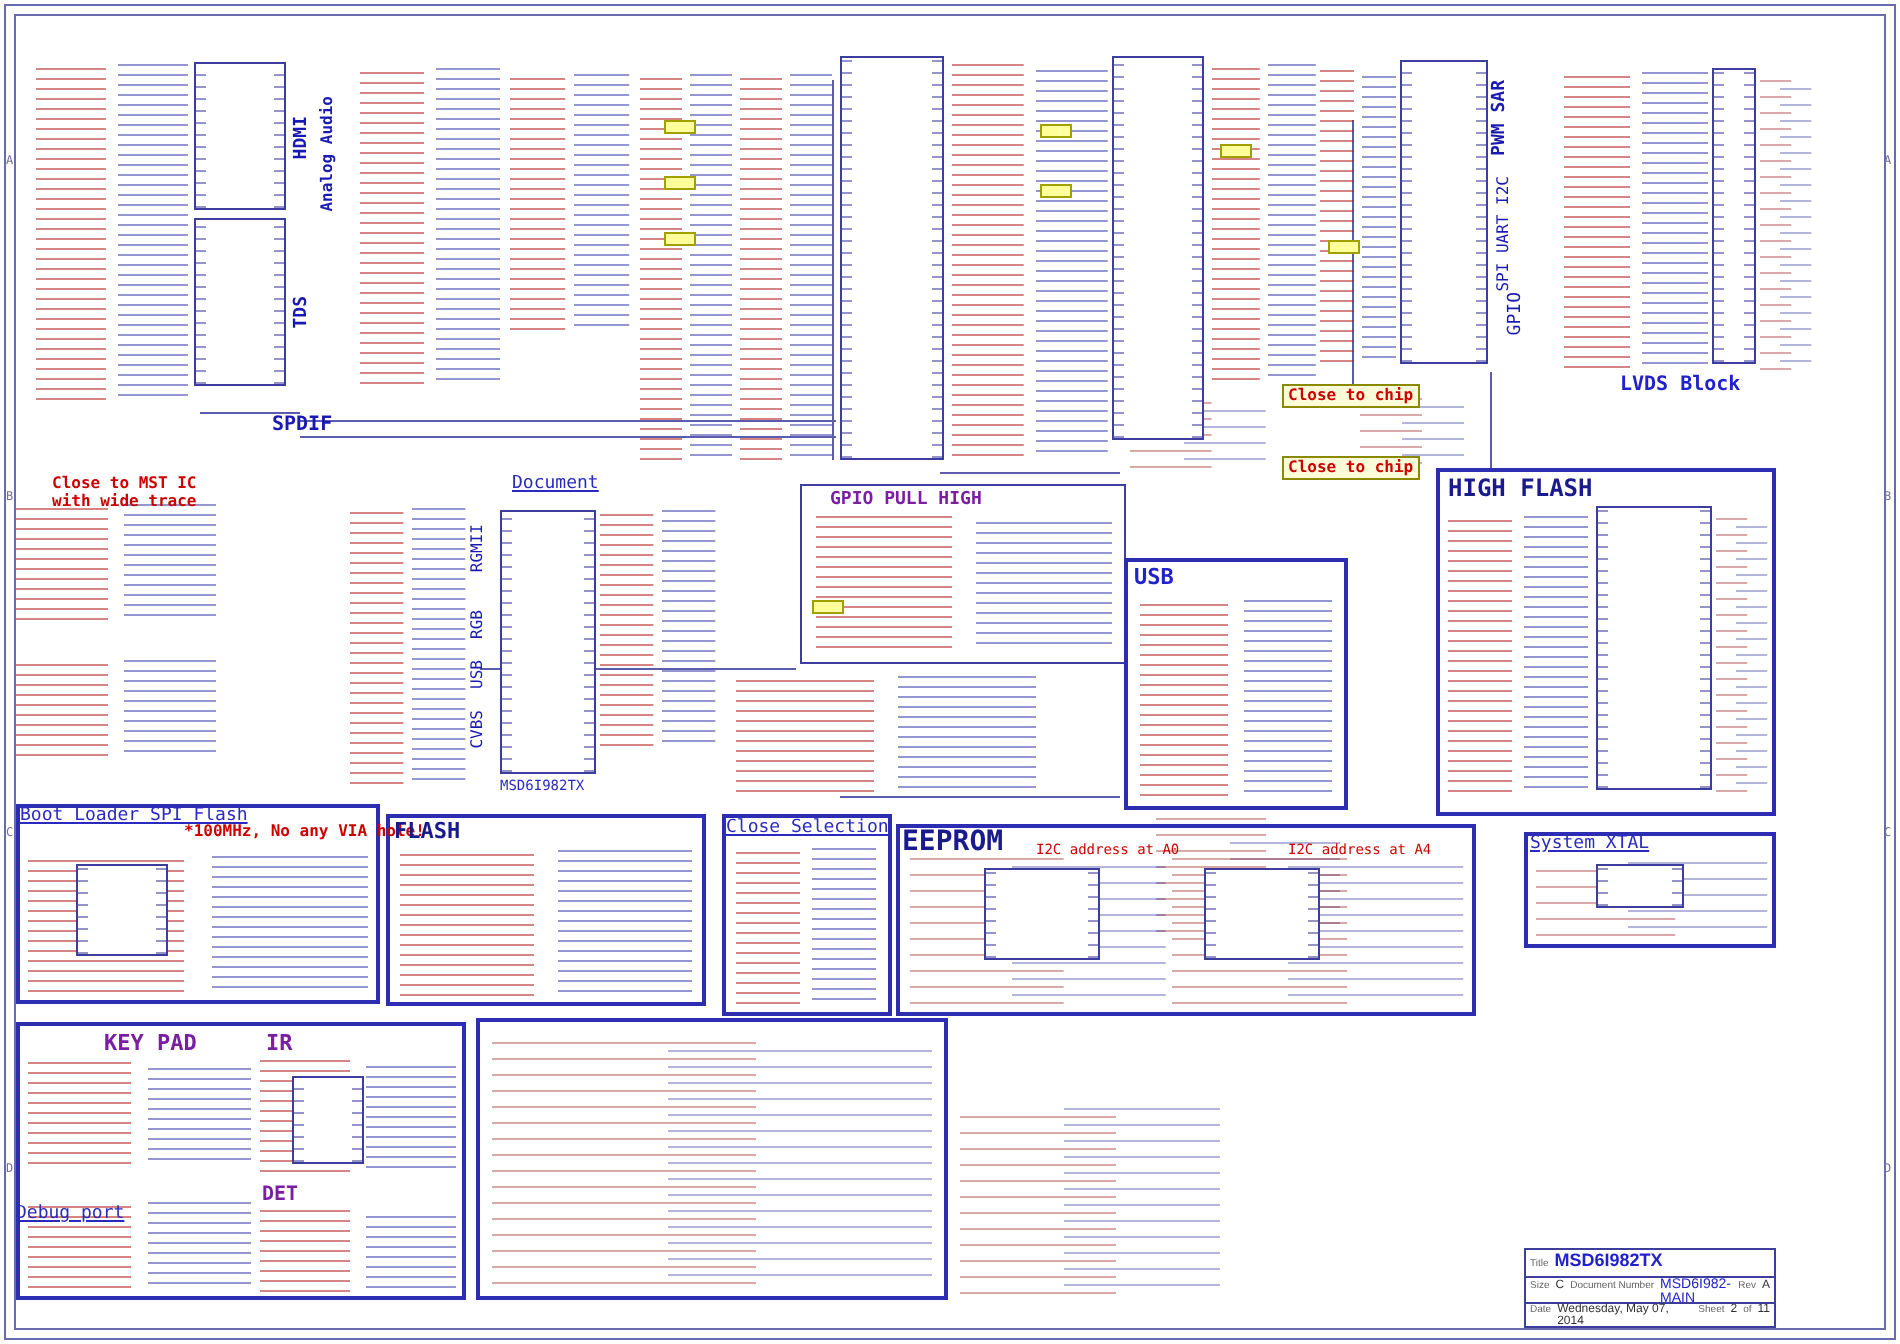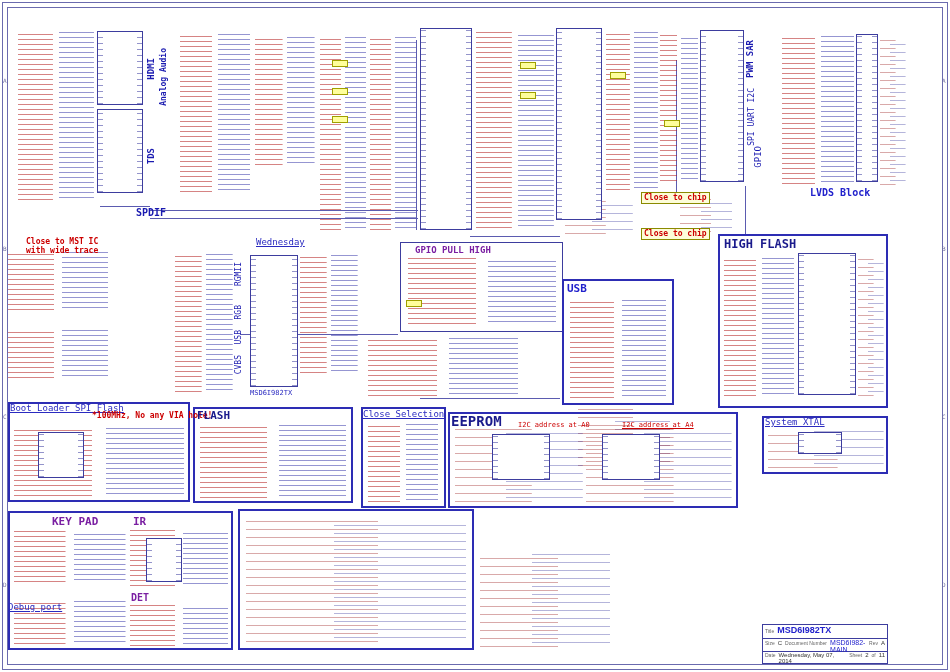--- a/index.html
+++ b/index.html
@@ -138,21 +138,21 @@
       <div class="mod hl" style="left: 332px; top: 116px; width: 16px; height: 7px;"></div>
       <div class="mod hl" style="left: 520px; top: 62px; width: 16px; height: 7px;"></div>
       <div class="mod hl" style="left: 520px; top: 92px; width: 16px; height: 7px;"></div>
       <div class="mod hl" style="left: 610px; top: 72px; width: 16px; height: 7px;"></div>
       <div class="mod hl" style="left: 406px; top: 300px; width: 16px; height: 7px;"></div>
       <div class="mod hl" style="left: 664px; top: 120px; width: 16px; height: 7px;"></div>
       <div class="lbl vlabel bold" style="left: 147px; top: 58px; color: rgb(26, 26, 176); font-size: 9px;">HDMI</div>
       <div class="lbl vlabel bold" style="left: 160px; top: 48px; color: rgb(26, 26, 176); font-size: 8px;">Analog Audio</div>
       <div class="lbl vlabel bold" style="left: 147px; top: 148px; color: rgb(26, 26, 176); font-size: 9px;">TDS</div>
       <div class="lbl bold" style="left: 136px; top: 207px; color: rgb(26, 26, 176); font-size: 10px;">SPDIF</div>
-      <div class="lbl ul" style="left: 256px; top: 238px; color: rgb(42, 42, 192); font-size: 9px;">Wednesday</div>
+      <div class="lbl ul" style="left: 256px; top: 238px; color: rgb(42, 42, 192); font-size: 9px;">Document</div>
       <div class="lbl vlabel" style="left: 235px; top: 262px; color: rgb(26, 26, 176); font-size: 8px;">RGMII</div>
       <div class="lbl vlabel" style="left: 235px; top: 305px; color: rgb(26, 26, 176); font-size: 8px;">RGB</div>
       <div class="lbl vlabel" style="left: 235px; top: 330px; color: rgb(26, 26, 176); font-size: 8px;">USB</div>
       <div class="lbl vlabel" style="left: 235px; top: 355px; color: rgb(26, 26, 176); font-size: 8px;">CVBS</div>
       <div class="lbl vlabel bold" style="left: 746px; top: 40px; color: rgb(26, 26, 176); font-size: 9px;">PWM SAR</div>
       <div class="lbl vlabel" style="left: 748px; top: 88px; color: rgb(26, 26, 176); font-size: 8px;">SPI UART I2C</div>
       <div class="lbl vlabel" style="left: 754px; top: 146px; color: rgb(26, 26, 176); font-size: 9px;">GPIO</div>
       <div class="lbl bold" style="left: 810px; top: 187px; color: rgb(34, 34, 204); font-size: 10px;">LVDS Block</div>
       <div class="lbl bold" style="left: 724px; top: 238px; color: rgb(26, 26, 140); font-size: 12px;">HIGH FLASH</div>
       <div class="lbl bold" style="left: 415px; top: 246px; color: rgb(122, 31, 162); font-size: 9px;">GPIO PULL HIGH</div>
@@ -165,21 +165,21 @@
       <div class="lbl ul" style="left: 765px; top: 418px; color: rgb(42, 42, 192); font-size: 9px;">System XTAL</div>
       <div class="lbl bold" style="left: 52px; top: 516px; color: rgb(122, 31, 162); font-size: 11px;">KEY PAD</div>
       <div class="lbl bold" style="left: 133px; top: 516px; color: rgb(122, 31, 162); font-size: 11px;">IR</div>
       <div class="lbl ul" style="left: 8px; top: 586px; color: rgb(42, 42, 192); font-size: 9px; margin-top: 17px;">Debug port</div>
       <div class="lbl bold" style="left: 131px; top: 592px; color: rgb(122, 31, 162); font-size: 10px;">DET</div>
       <div class="lbl bold" style="left: 26px; top: 238px; color: rgb(204, 0, 0); font-size: 8px;">Close to MST IC
 with wide trace</div>
       <div class="lbl bold boxed" style="left: 641px; top: 192px; color: rgb(204, 0, 0); font-size: 8px; background: rgb(253, 253, 216); border: 1px solid rgb(138, 138, 0);">Close to chip</div>
       <div class="lbl bold boxed" style="left: 641px; top: 228px; color: rgb(204, 0, 0); font-size: 8px; background: rgb(253, 253, 216); border: 1px solid rgb(138, 138, 0);">Close to chip</div>
       <div class="lbl" style="left: 518px; top: 422px; color: rgb(204, 0, 0); font-size: 7px;">I2C address at A0</div>
-      <div class="lbl" style="left: 622px; top: 422px; color: rgb(204, 0, 0); font-size: 7px; text-decoration: underline;">I2C address at A4</div>
+      <div class="lbl" style="left: 644px; top: 422px; color: rgb(204, 0, 0); font-size: 7px;">I2C address at A4</div>
       <div class="lbl" style="left: 250px; top: 390px; color: rgb(42, 42, 192); font-size: 7px;">MSD6I982TX</div>
       <div class="rowlab" style="left: 3px; top: 78px;">A</div>
       <div class="rowlab" style="left: 942px; top: 78px;">A</div>
       <div class="rowlab" style="left: 3px; top: 246px;">B</div>
       <div class="rowlab" style="left: 942px; top: 246px;">B</div>
       <div class="rowlab" style="left: 3px; top: 414px;">C</div>
       <div class="rowlab" style="left: 942px; top: 414px;">C</div>
       <div class="rowlab" style="left: 3px; top: 582px;">D</div>
       <div class="rowlab" style="left: 942px; top: 582px;">D</div>
     </div>

